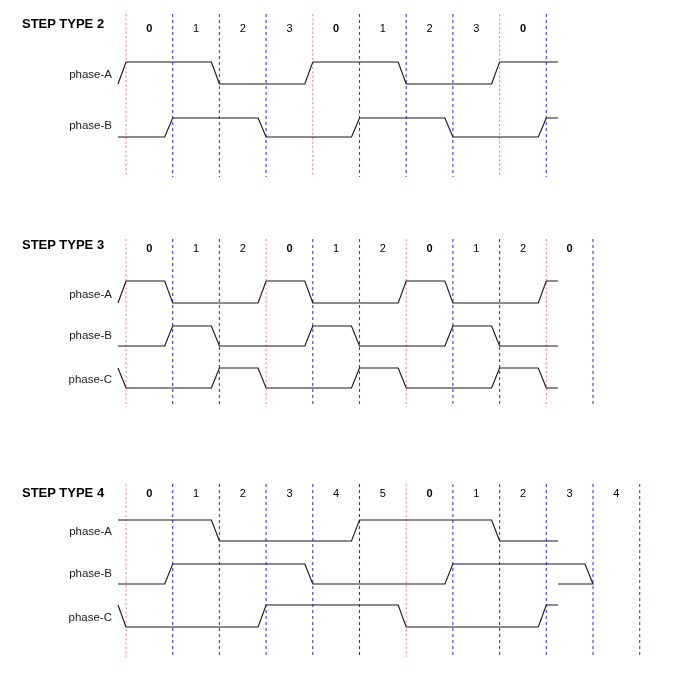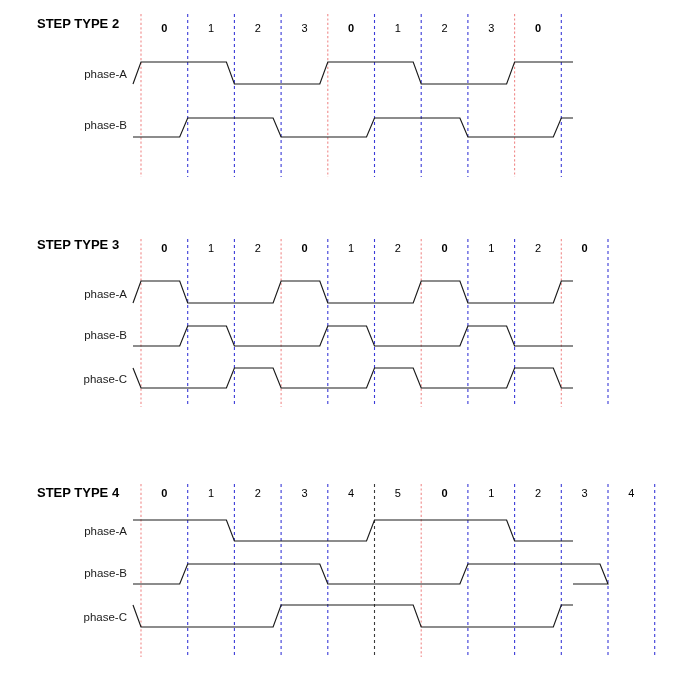--- a/index.html
+++ b/index.html
@@ -9,21 +9,21 @@
   }
   body {
     width: 674px;
     height: 675px;
     font-family: "Liberation Sans", sans-serif;
     position: relative;
     overflow: hidden;
   }
   .diagram {
     position: absolute;
-    left: 15px;
+    left: 0;
     top: 0;
     width: 592px;
     height: 675px;
   }
   svg { display: block; }
   text { font-family: "Liberation Sans", sans-serif; }
   .step-type-title {
     font-weight: bold;
     font-size: 13px;
     fill: #000000;

